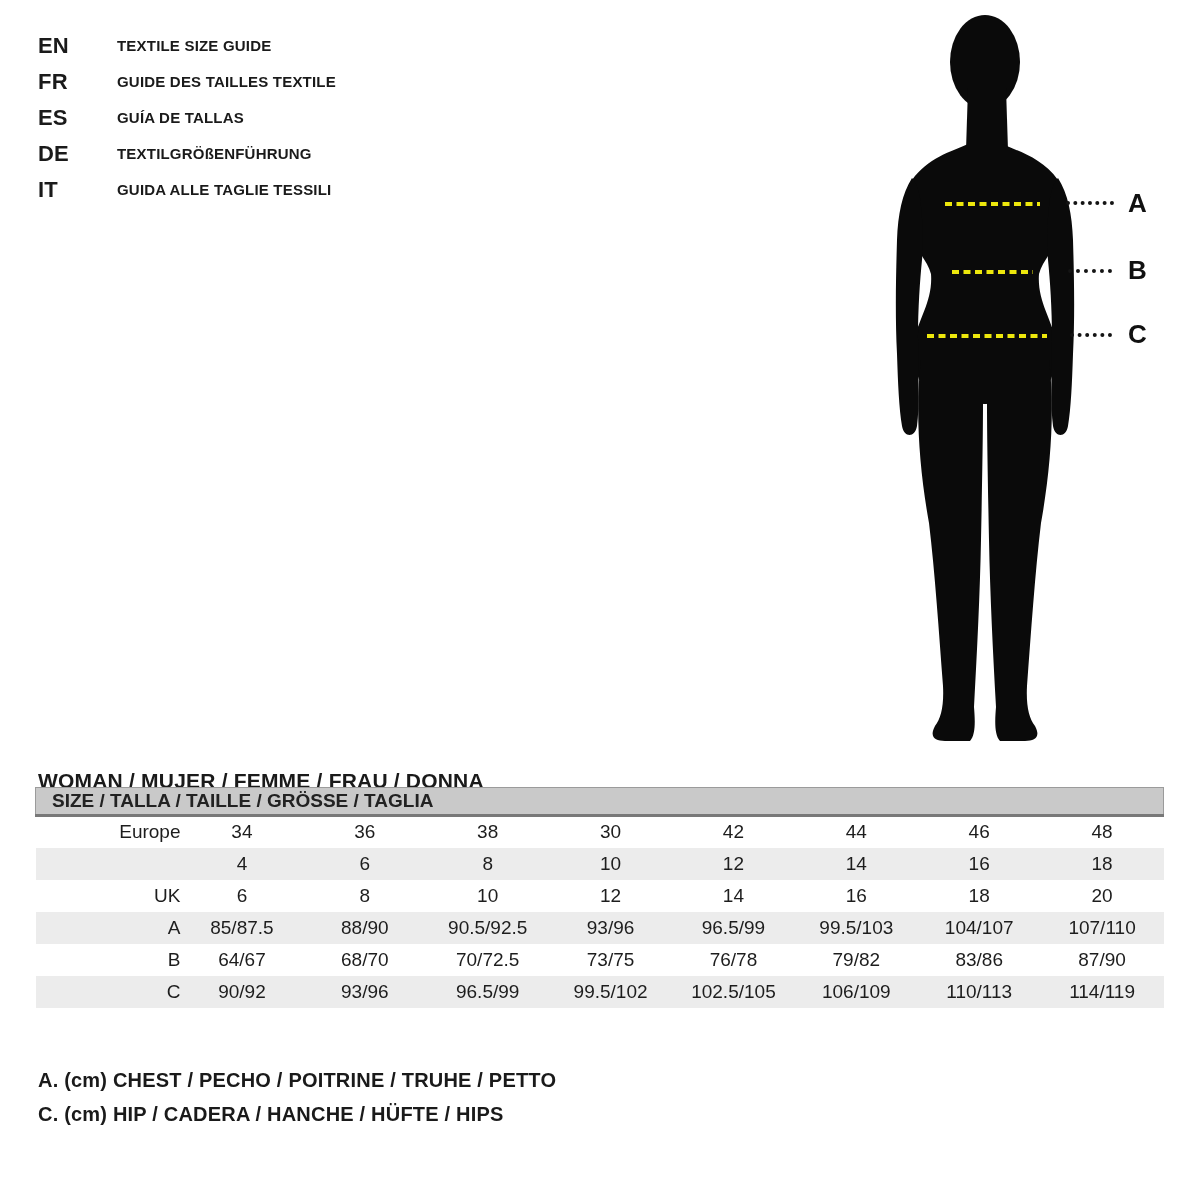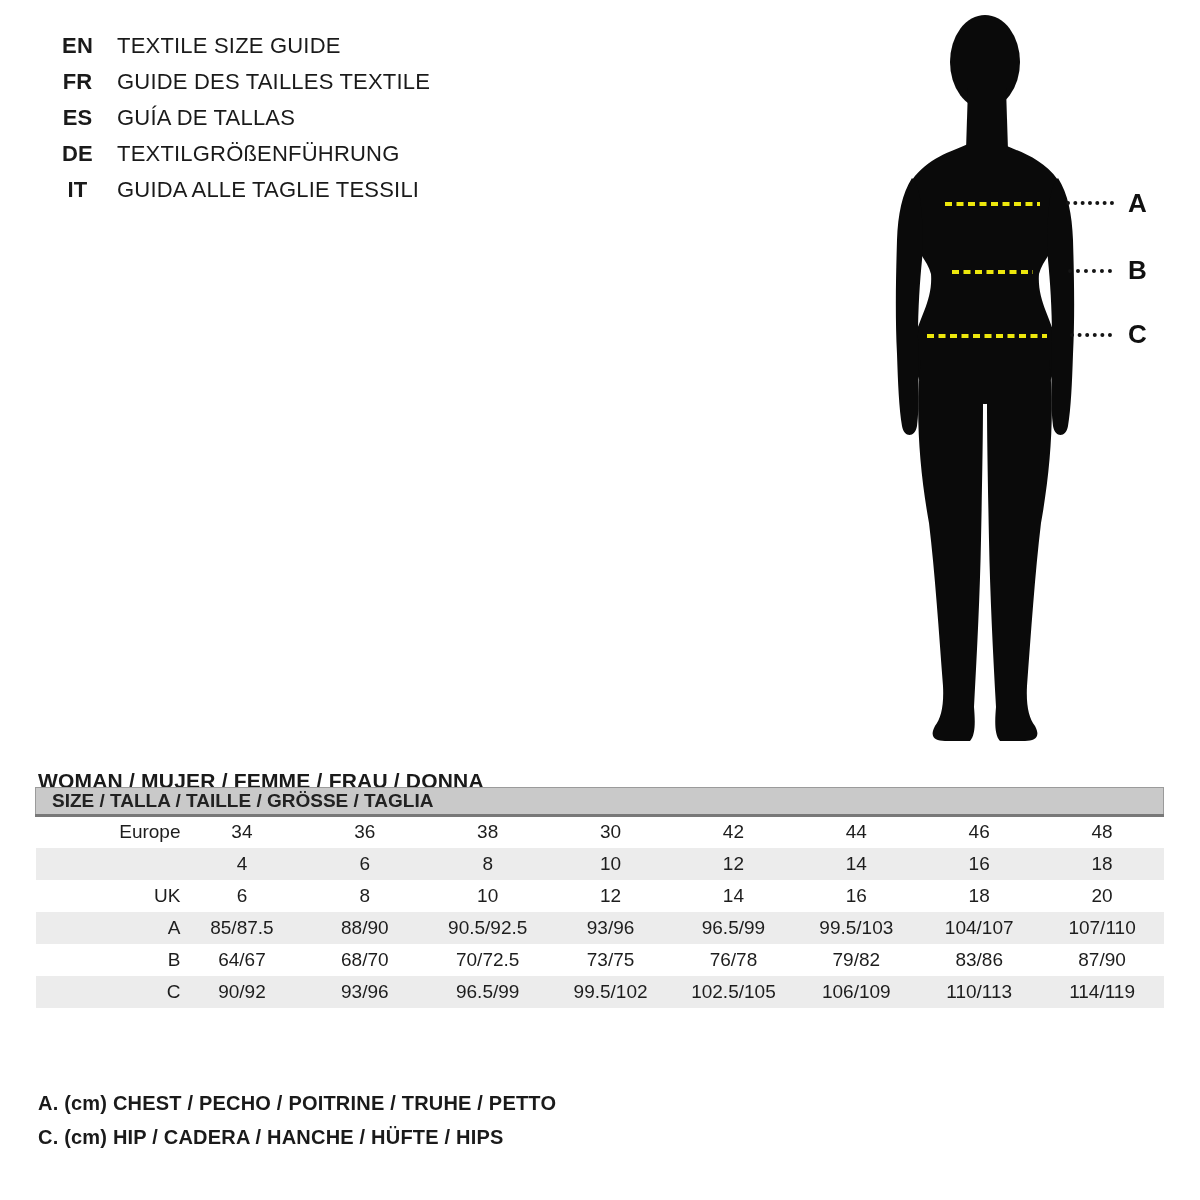--- a/index.html
+++ b/index.html
@@ -10,23 +10,23 @@
     --text:#1a1a1a;
   }
   *{margin:0;padding:0;box-sizing:border-box;}
   html,body{background:#fff;}
   .canvas{
     position:relative;width:1200px;height:1200px;background:#fff;overflow:hidden;
     font-family:"Liberation Sans","DejaVu Sans",sans-serif;color:var(--text);
   }
   
   .lang-list{position:absolute;left:38px;top:28px;}
-  .lang-row{display:flex;line-height:36px;text-align:center;}
+  .lang-row{display:flex;line-height:36px;}
   .lang-code{width:79px;font-weight:bold;font-size:22px;letter-spacing:.2px;}
-  .lang-label{font-weight:normal;font-size:22px;letter-spacing:.2px;white-space:nowrap;}
+  .lang-label{font-weight:bold;font-size:15px;letter-spacing:.2px;white-space:nowrap;}
   
   .figure{position:absolute;left:888px;top:8px;width:212px;height:740px;}
   .figure svg{display:block;width:212px;height:740px;}
   .sil{fill:var(--silhouette);}
   .measure-line{stroke:var(--accent-yellow);stroke-width:4;stroke-dasharray:7 4.5;fill:none;}
   .connector{position:absolute;height:0;border-top:4px dotted #141414;}
   .connector.a{left:1066px;top:201px;width:48px;}
   .connector.b{left:1068px;top:269px;width:44px;}
   .connector.c{left:1070px;top:333px;width:42px;}
   .measure-label{position:absolute;font-weight:bold;font-size:26px;line-height:30px;color:#111;}
@@ -42,21 +42,21 @@
   col.datacol{width:122.875px;}
   td{height:32px;text-align:center;font-size:19px;color:#1d1d1d;padding:0;vertical-align:middle;}
   td.lbl{text-align:right;padding-left:8px;}
   thead td{
     background:var(--table-header-bg);
     border:1px solid #9b9b9b;border-bottom:3px solid #787878;
     font-weight:bold;font-size:19px;text-align:left;padding-left:16px;height:28px;color:#222;
   }
   tr.shaded td{background:var(--table-shaded-row-bg);}
   
-  .legend{position:absolute;left:38px;top:1086px;}
+  .legend{position:absolute;left:38px;top:1063px;}
   .legend-line{font-weight:bold;font-size:20px;line-height:34px;letter-spacing:.2px;white-space:nowrap;}
 </style>
 </head>
 <body>
 
 <div class="canvas">
 
   <div class="lang-list">
     <div class="lang-row">
       <span class="lang-code">EN</span>

